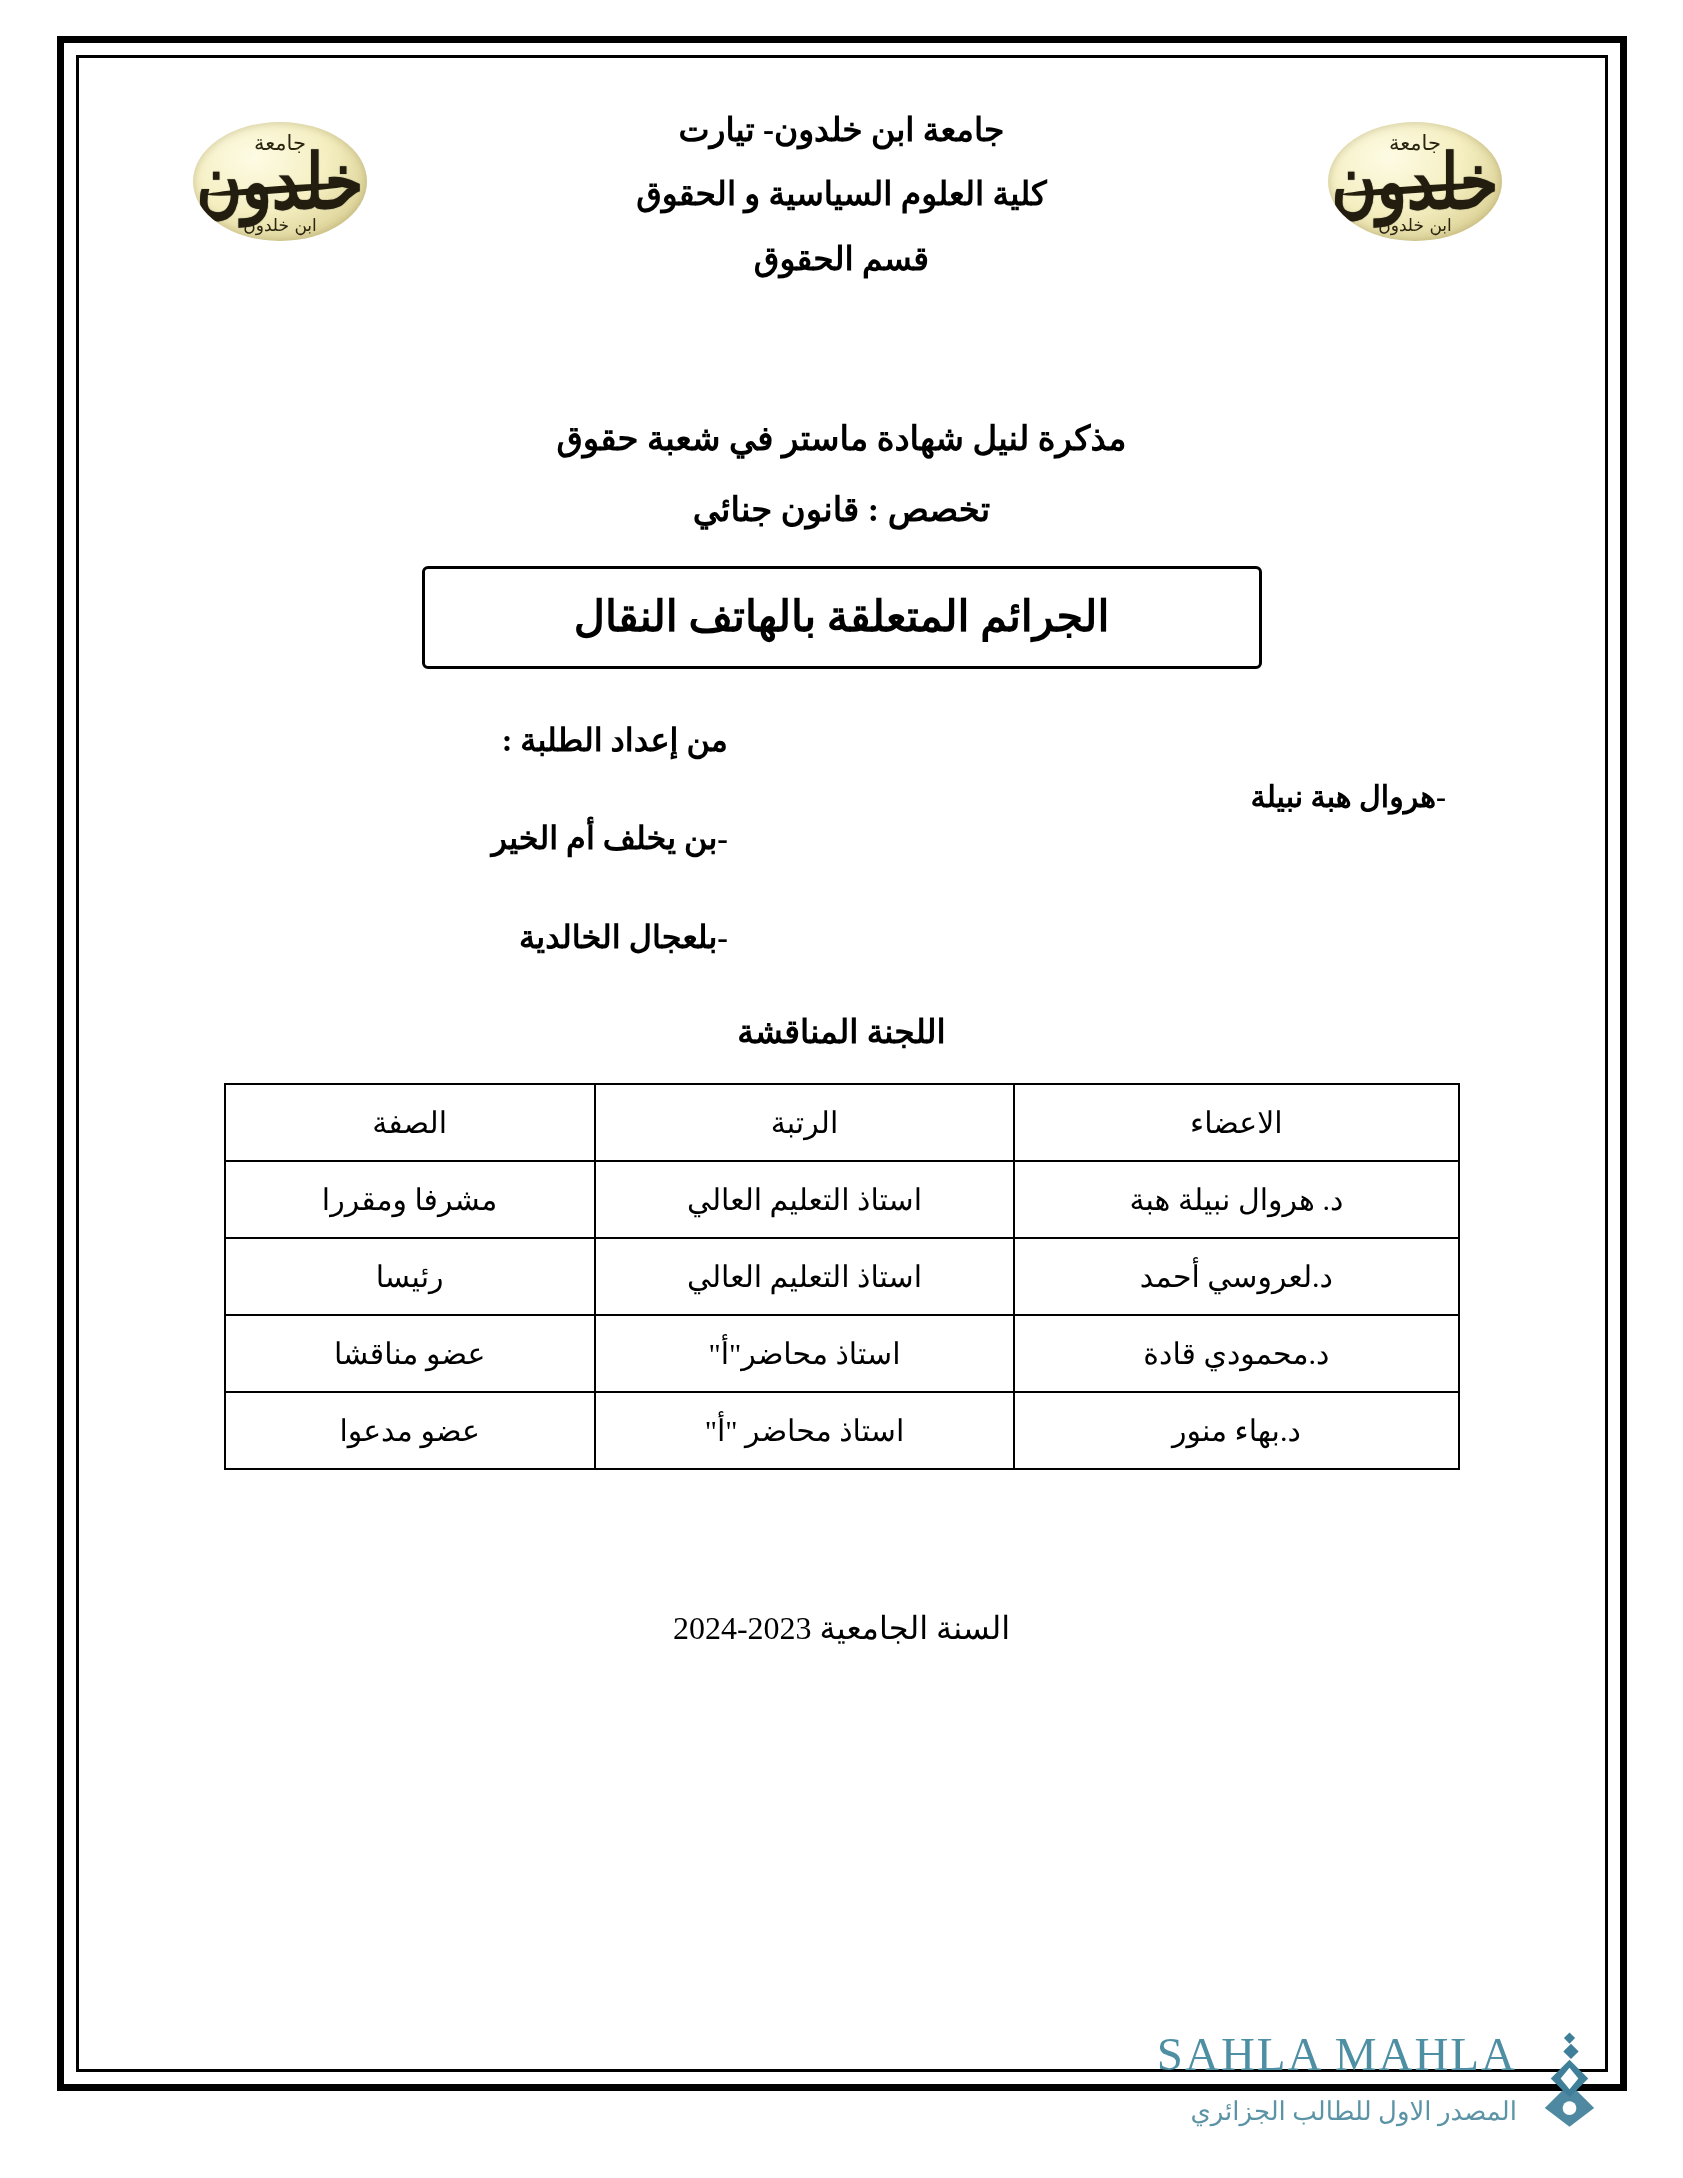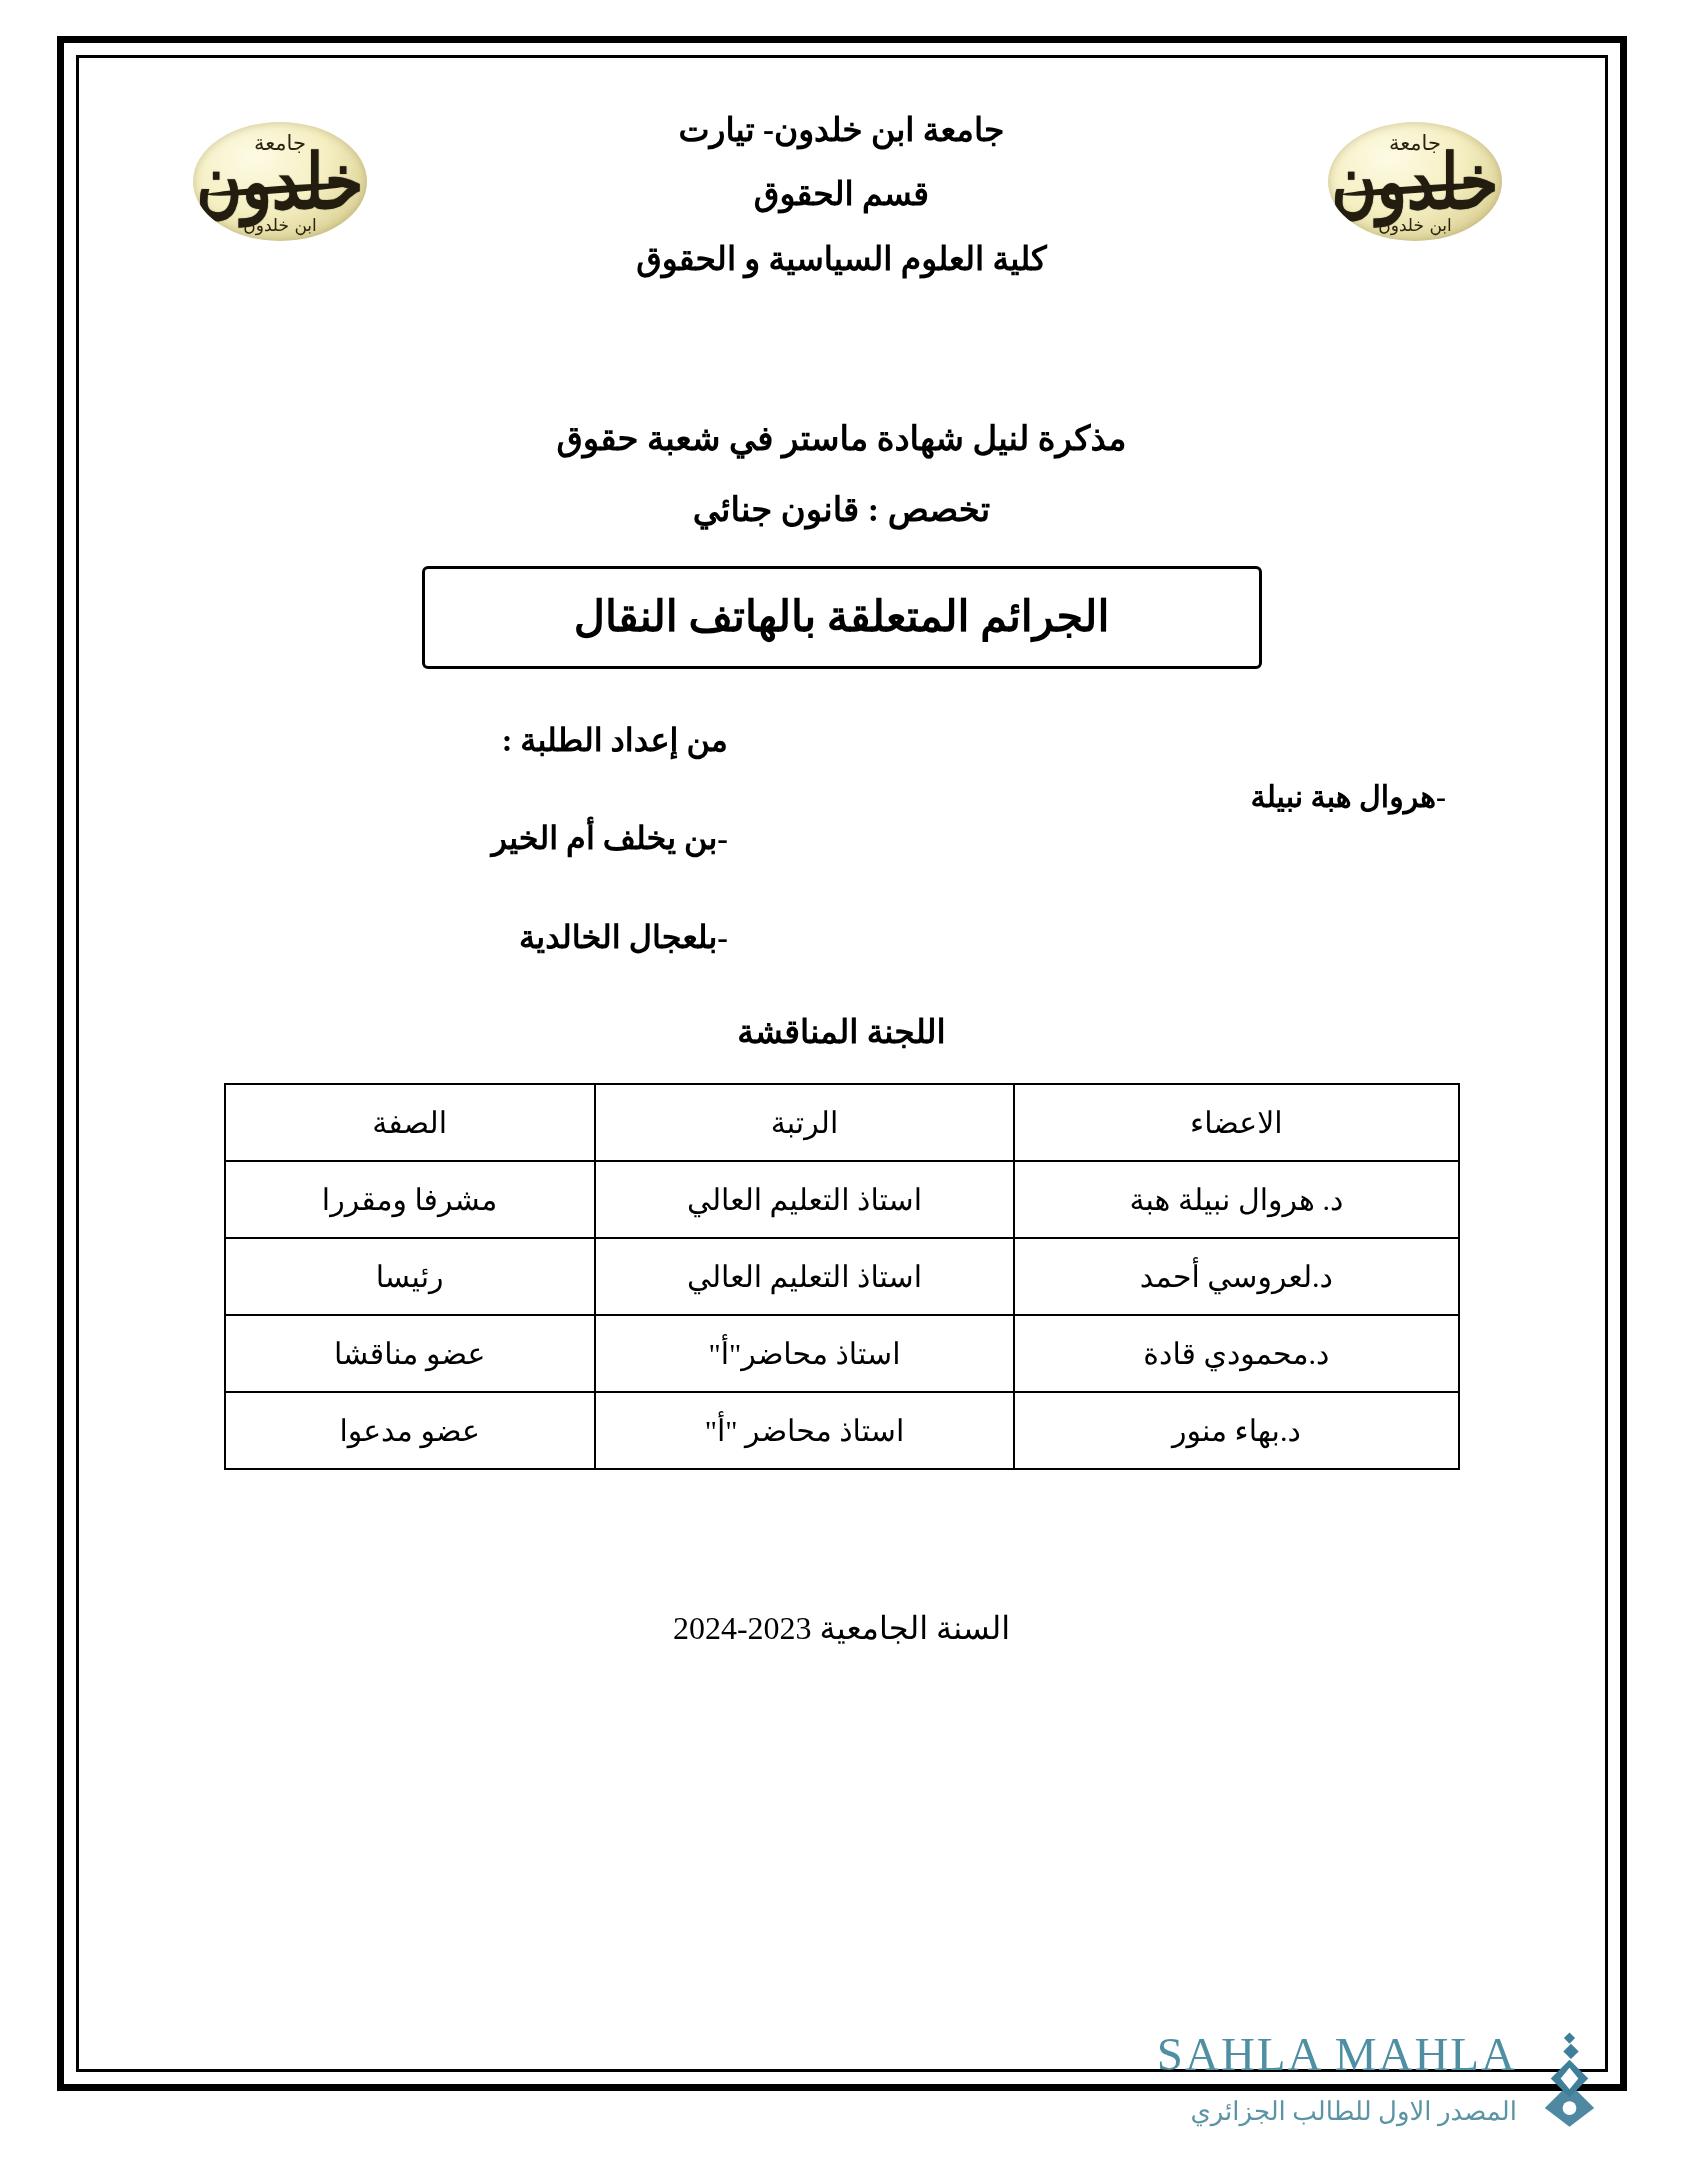--- a/index.html
+++ b/index.html
@@ -272,22 +272,22 @@
 
     <div class="logo logo-right">
       <div class="arc-top">جامعة</div>
       <div class="swoosh"></div>
       <div class="calli">خلدون</div>
       <div class="arc-bot">ابن خلدون</div>
     </div>
 
     <div class="header-lines">
       <div>جامعة ابن خلدون- تيارت</div>
+      <div>كلية العلوم السياسية و الحقوق</div>
       <div>قسم الحقوق</div>
-      <div>كلية العلوم السياسية و الحقوق</div>
     </div>
   </div>
 
   <div class="degree-block">
     <div class="degree-line">مذكرة لنيل شهادة  ماستر في شعبة  حقوق</div>
     <div class="degree-line">تخصص : قانون  جنائي</div>
   </div>
 
   <div class="title-box">
     <div class="title-text">الجرائم المتعلقة بالهاتف النقال</div>

